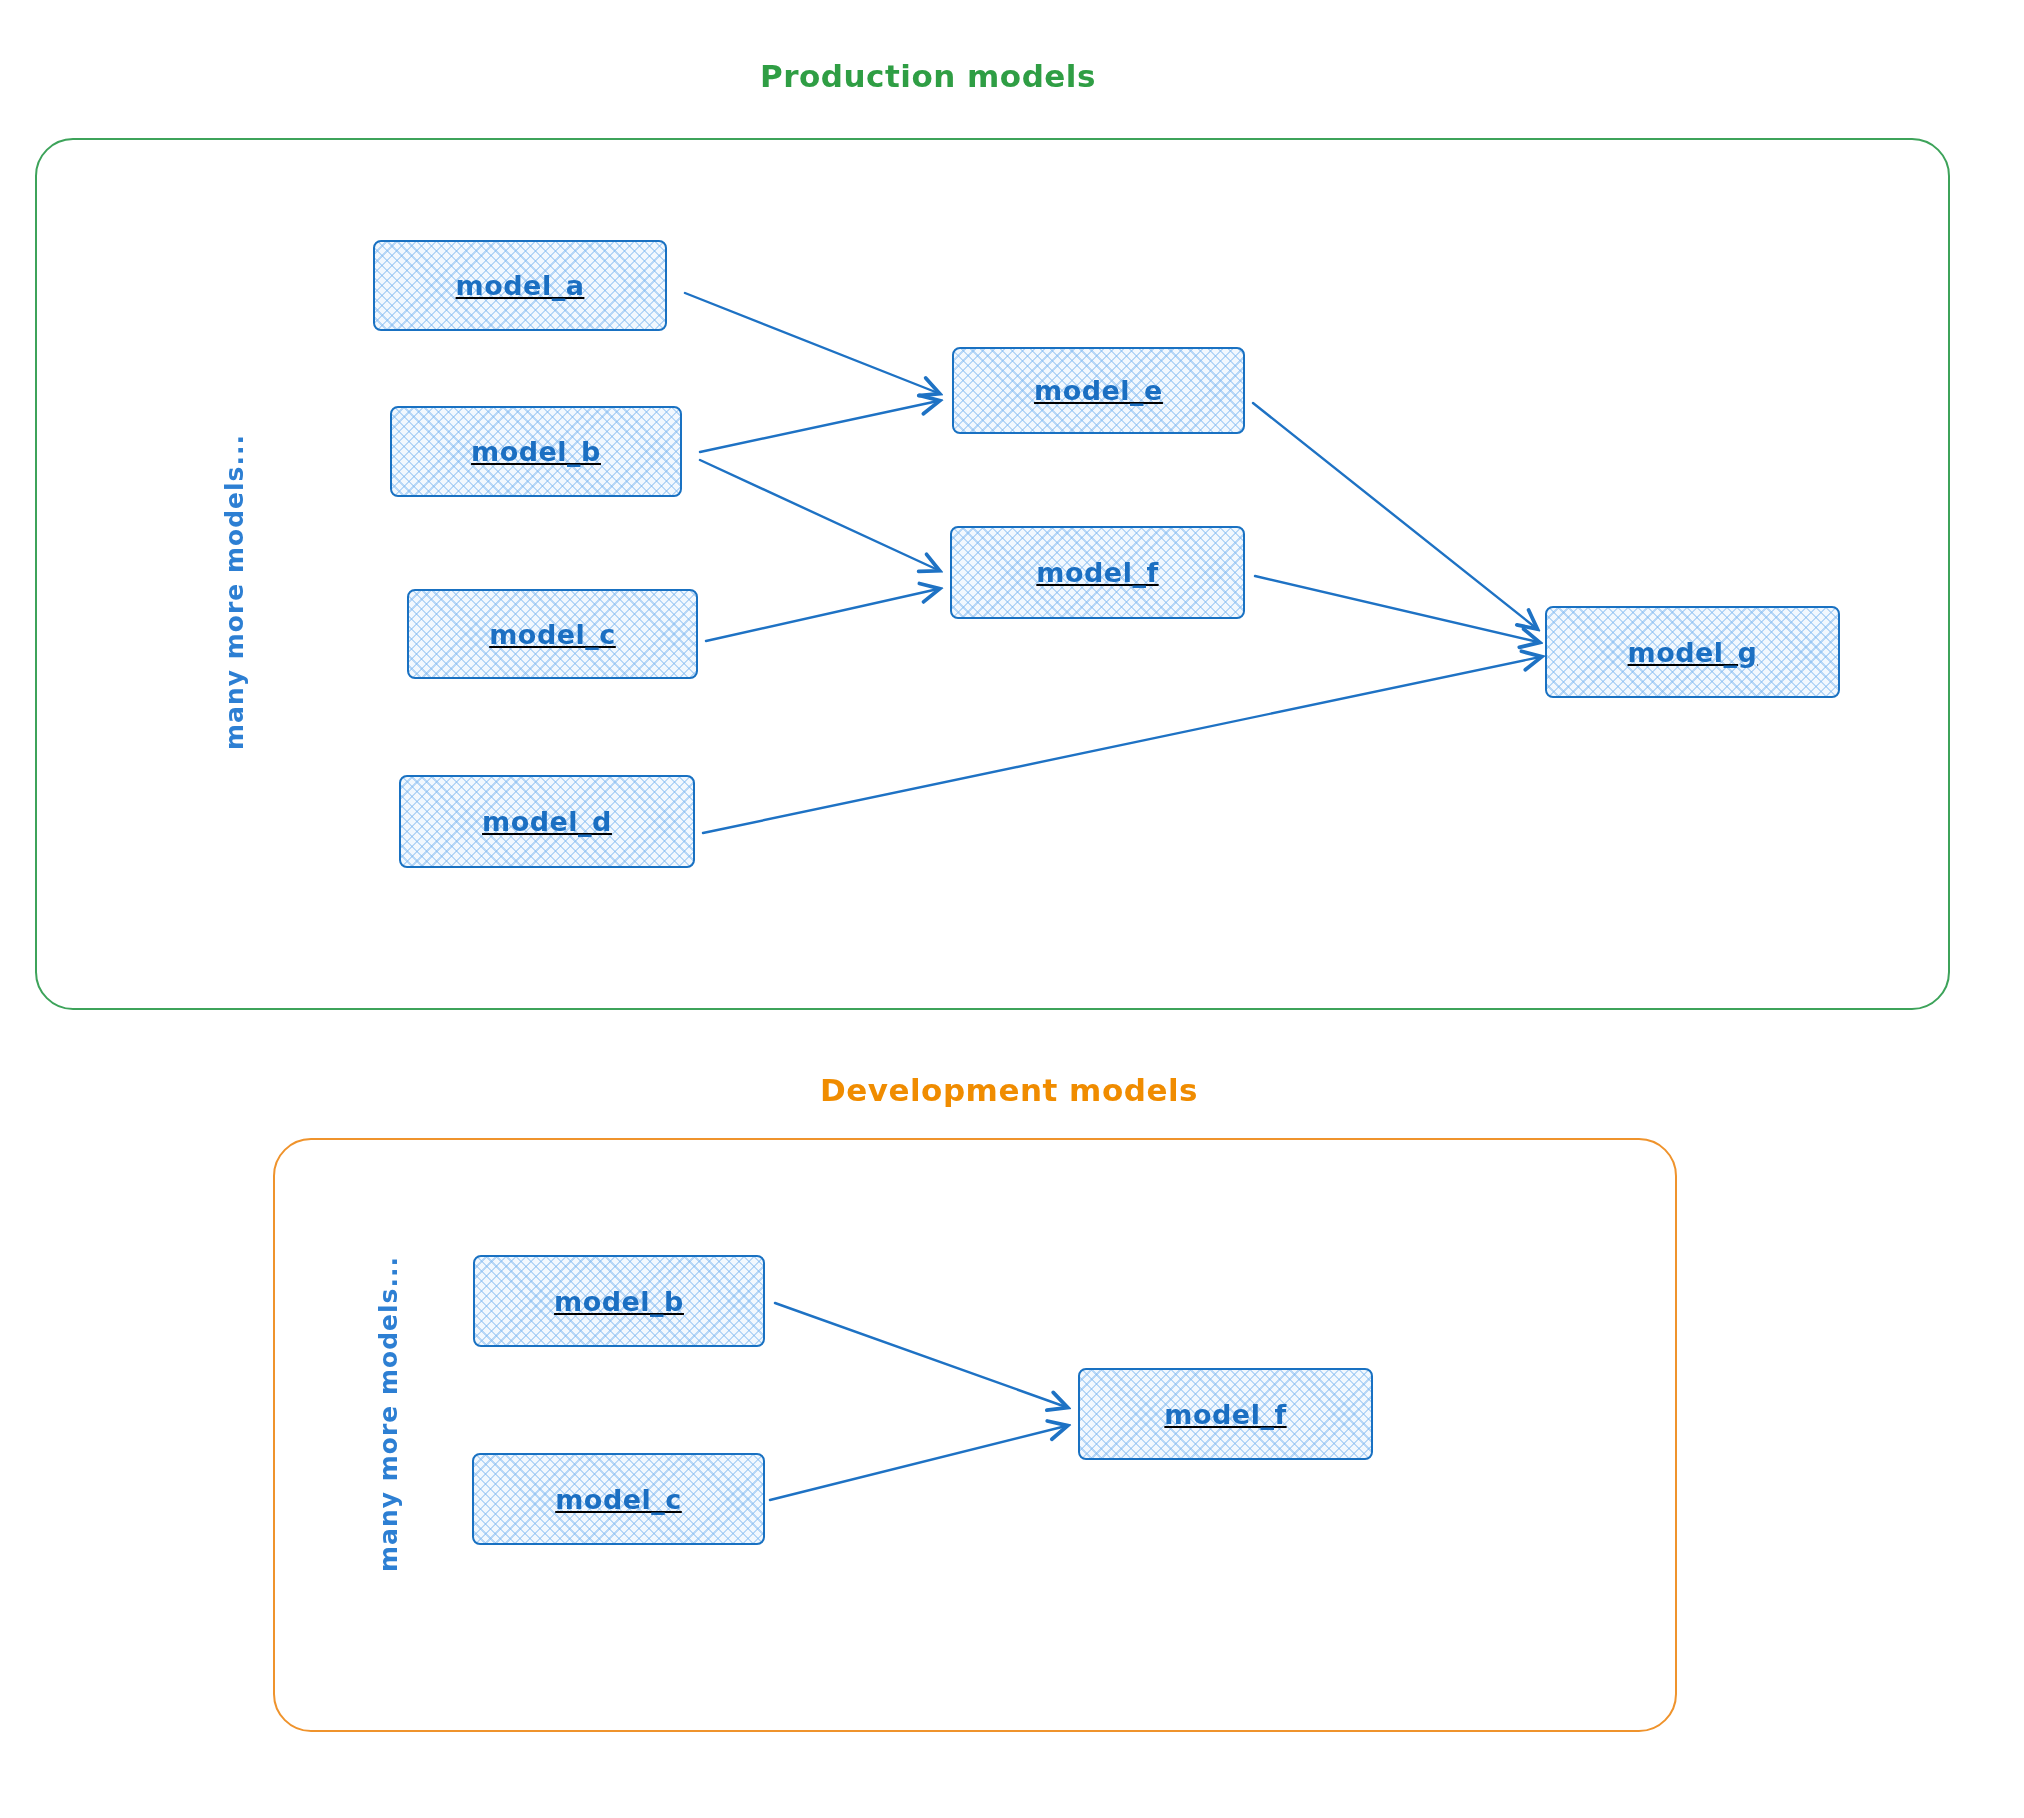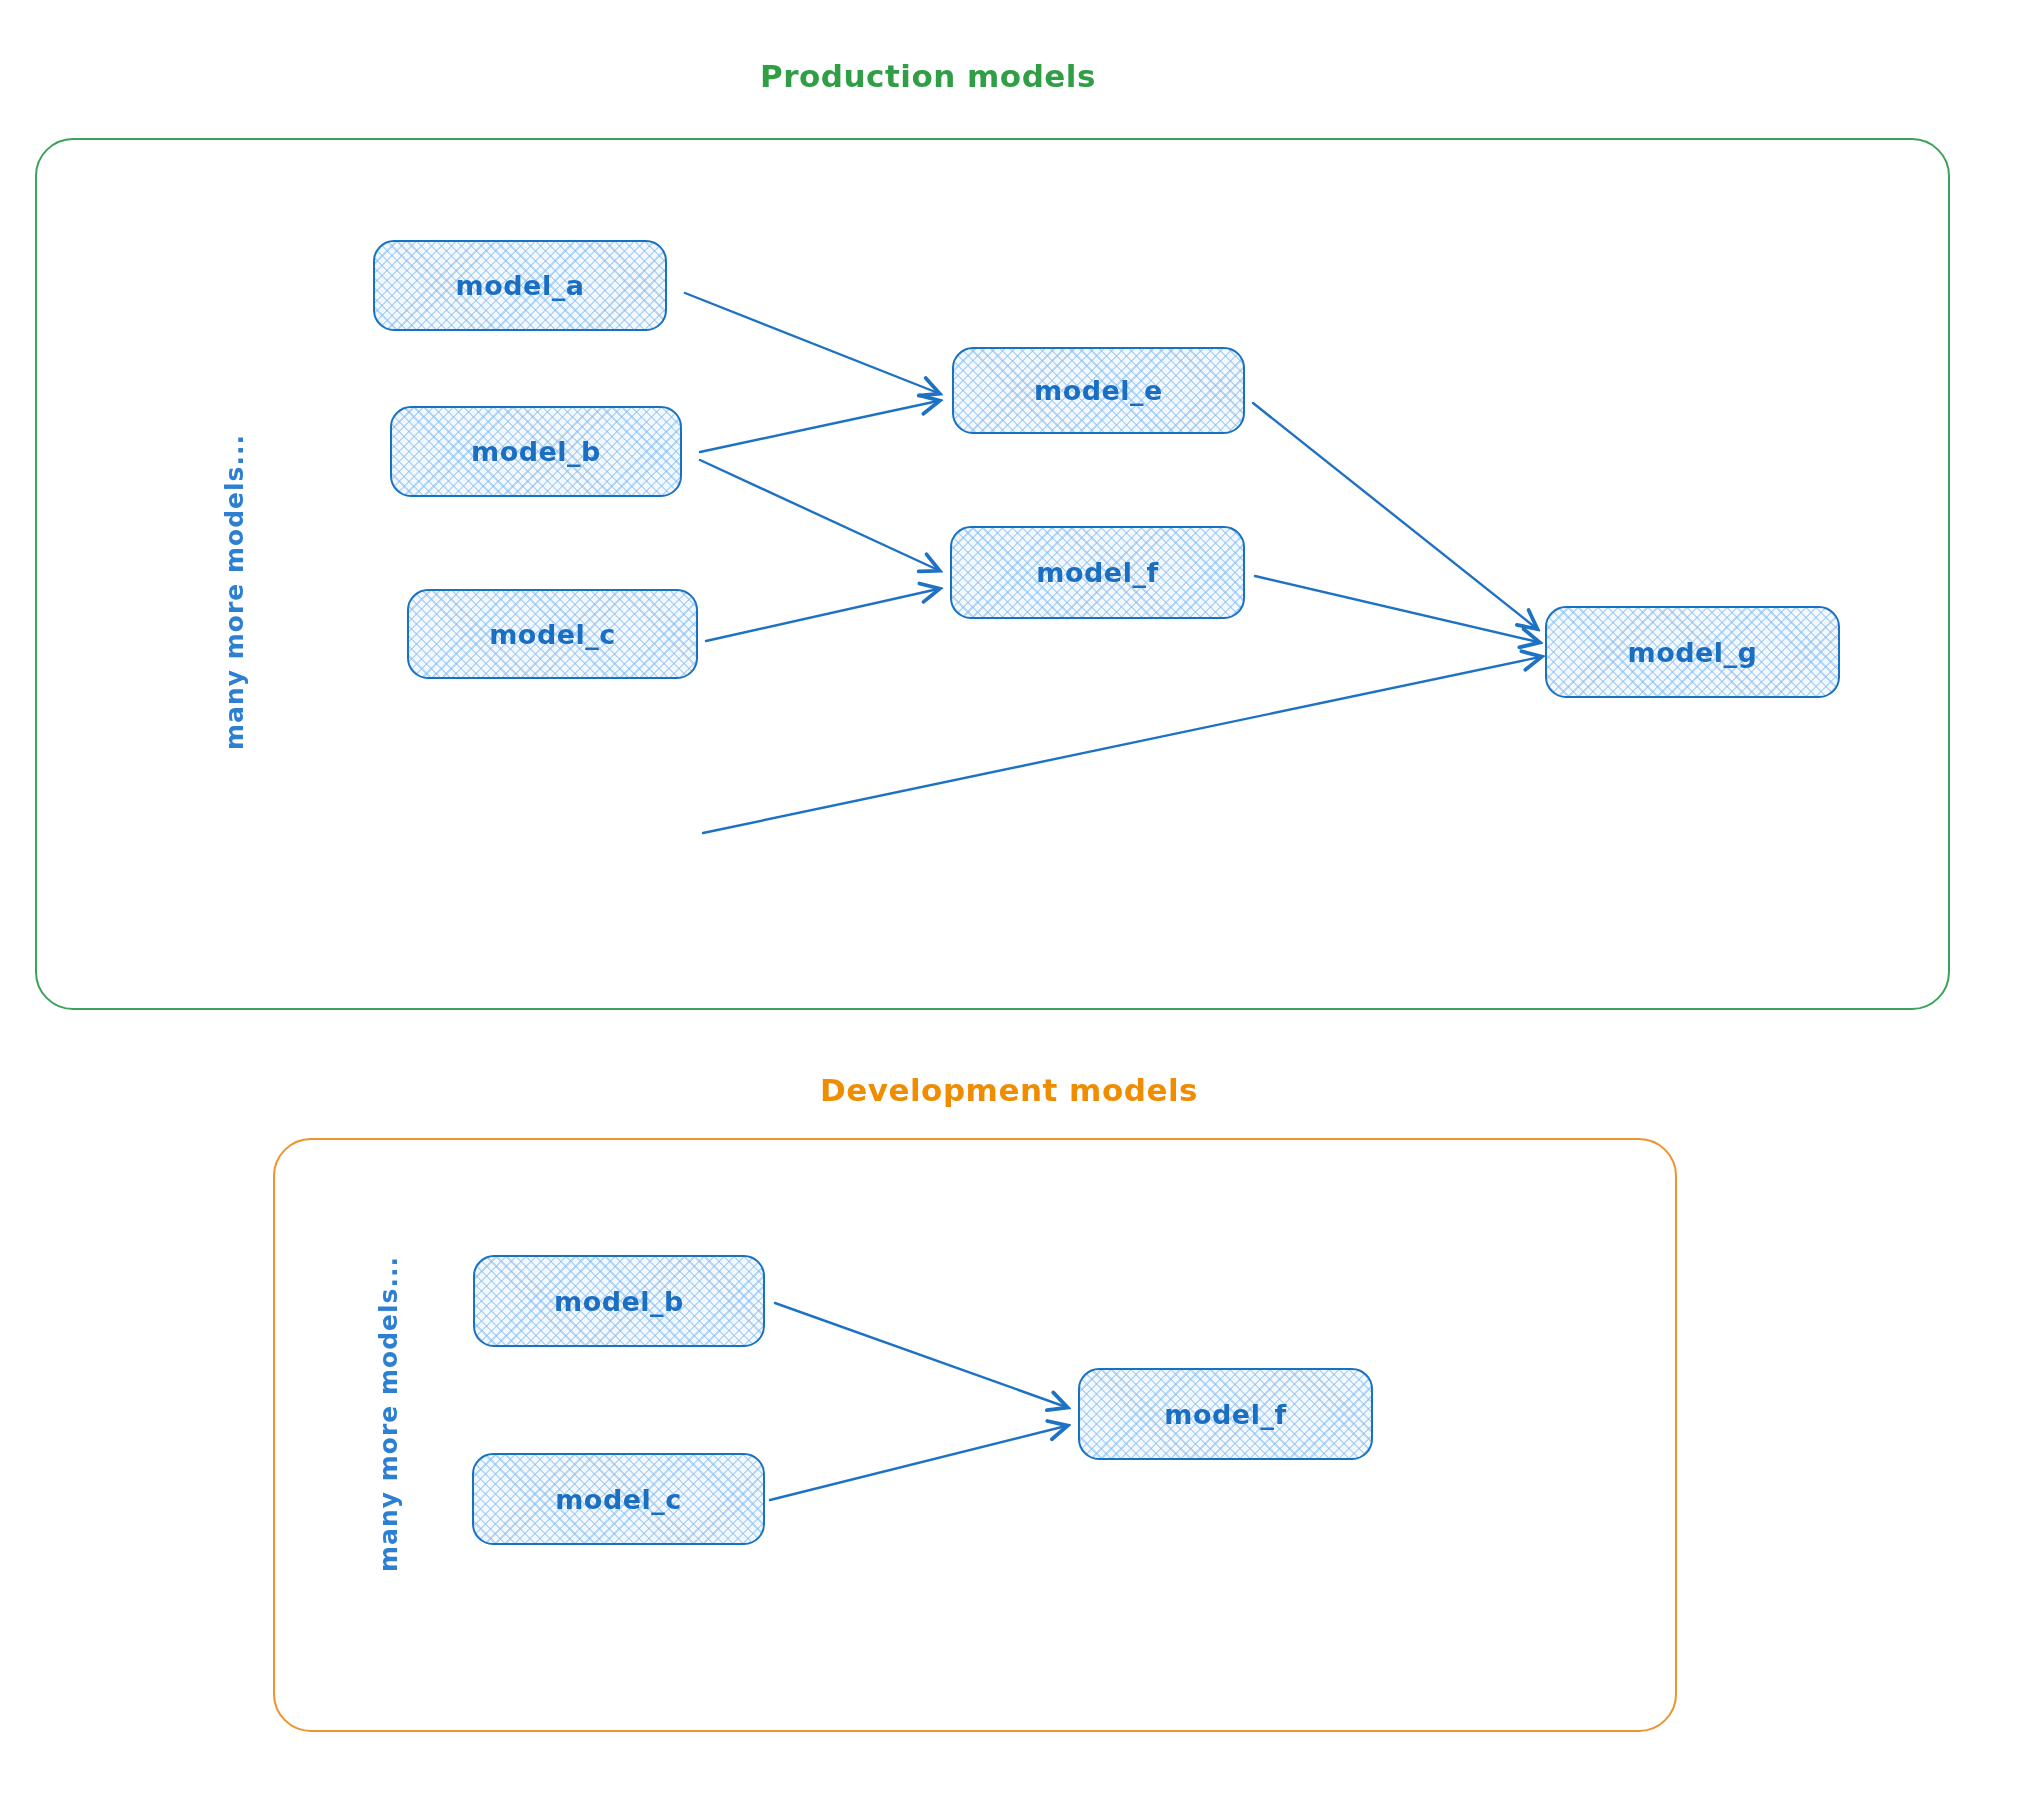--- a/index.html
+++ b/index.html
@@ -34,29 +34,30 @@
     left: 35px; top: 138px; width: 1911px; height: 868px;
     border: 2px solid #3da35a;
   }
   .container-development {
     left: 273px; top: 1138px; width: 1400px; height: 590px;
     border: 2px solid #ef932c;
   }
   .node {
     position: absolute;
     border: 2.5px solid #1971c2;
-    border-radius: 21px;
+    border-radius: 8px;
     display: flex;
     align-items: center;
     justify-content: center;
     background:
       repeating-linear-gradient(45deg, rgba(125,183,240,0.50) 0px, rgba(125,183,240,0.50) 1.6px, transparent 1.6px, transparent 7px),
       repeating-linear-gradient(135deg, rgba(125,183,240,0.50) 0px, rgba(125,183,240,0.50) 1.6px, transparent 1.6px, transparent 7px),
       #f2f8fe;
     box-sizing: border-box;
+    text-decoration: underline;
   }
   .node-label {
     color: #1b6fc2;
     font-size: 27px;
     font-weight: 600;
     letter-spacing: 0.5px;
     white-space: nowrap;
   }
   .side-label {
     position: absolute;
@@ -102,20 +103,23 @@
   </div>
 
   <div class="node" style="left:390px; top:406px; width:292px; height:91px;">
     <span class="node-label">model_b</span>
   </div>
 
   <div class="node" style="left:407px; top:589px; width:291px; height:90px;">
     <span class="node-label">model_c</span>
   </div>
 
+  <div class="node" style="left:399px; top:775px; width:296px; height:93px;">
+    <span class="node-label">model_d</span>
+  </div>
 
   <div class="node" style="left:952px; top:347px; width:293px; height:87px;">
     <span class="node-label">model_e</span>
   </div>
 
   <div class="node" style="left:950px; top:526px; width:295px; height:93px;">
     <span class="node-label">model_f</span>
   </div>
 
   <div class="node" style="left:1545px; top:606px; width:295px; height:92px;">

